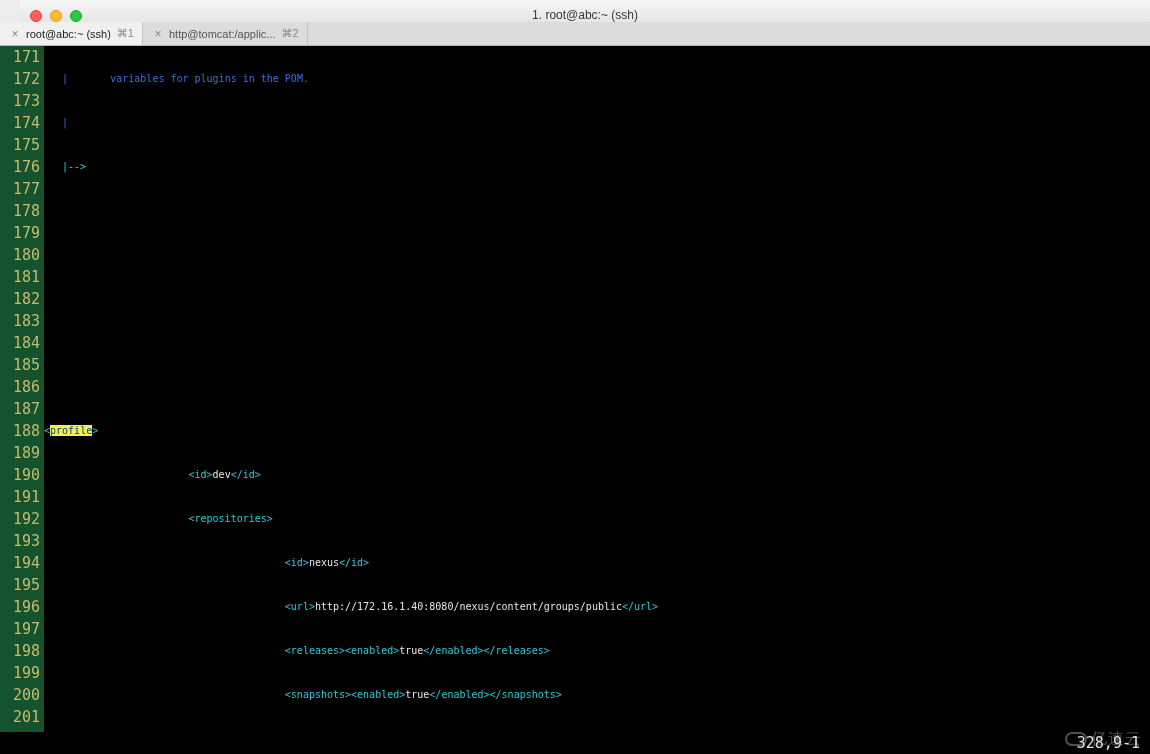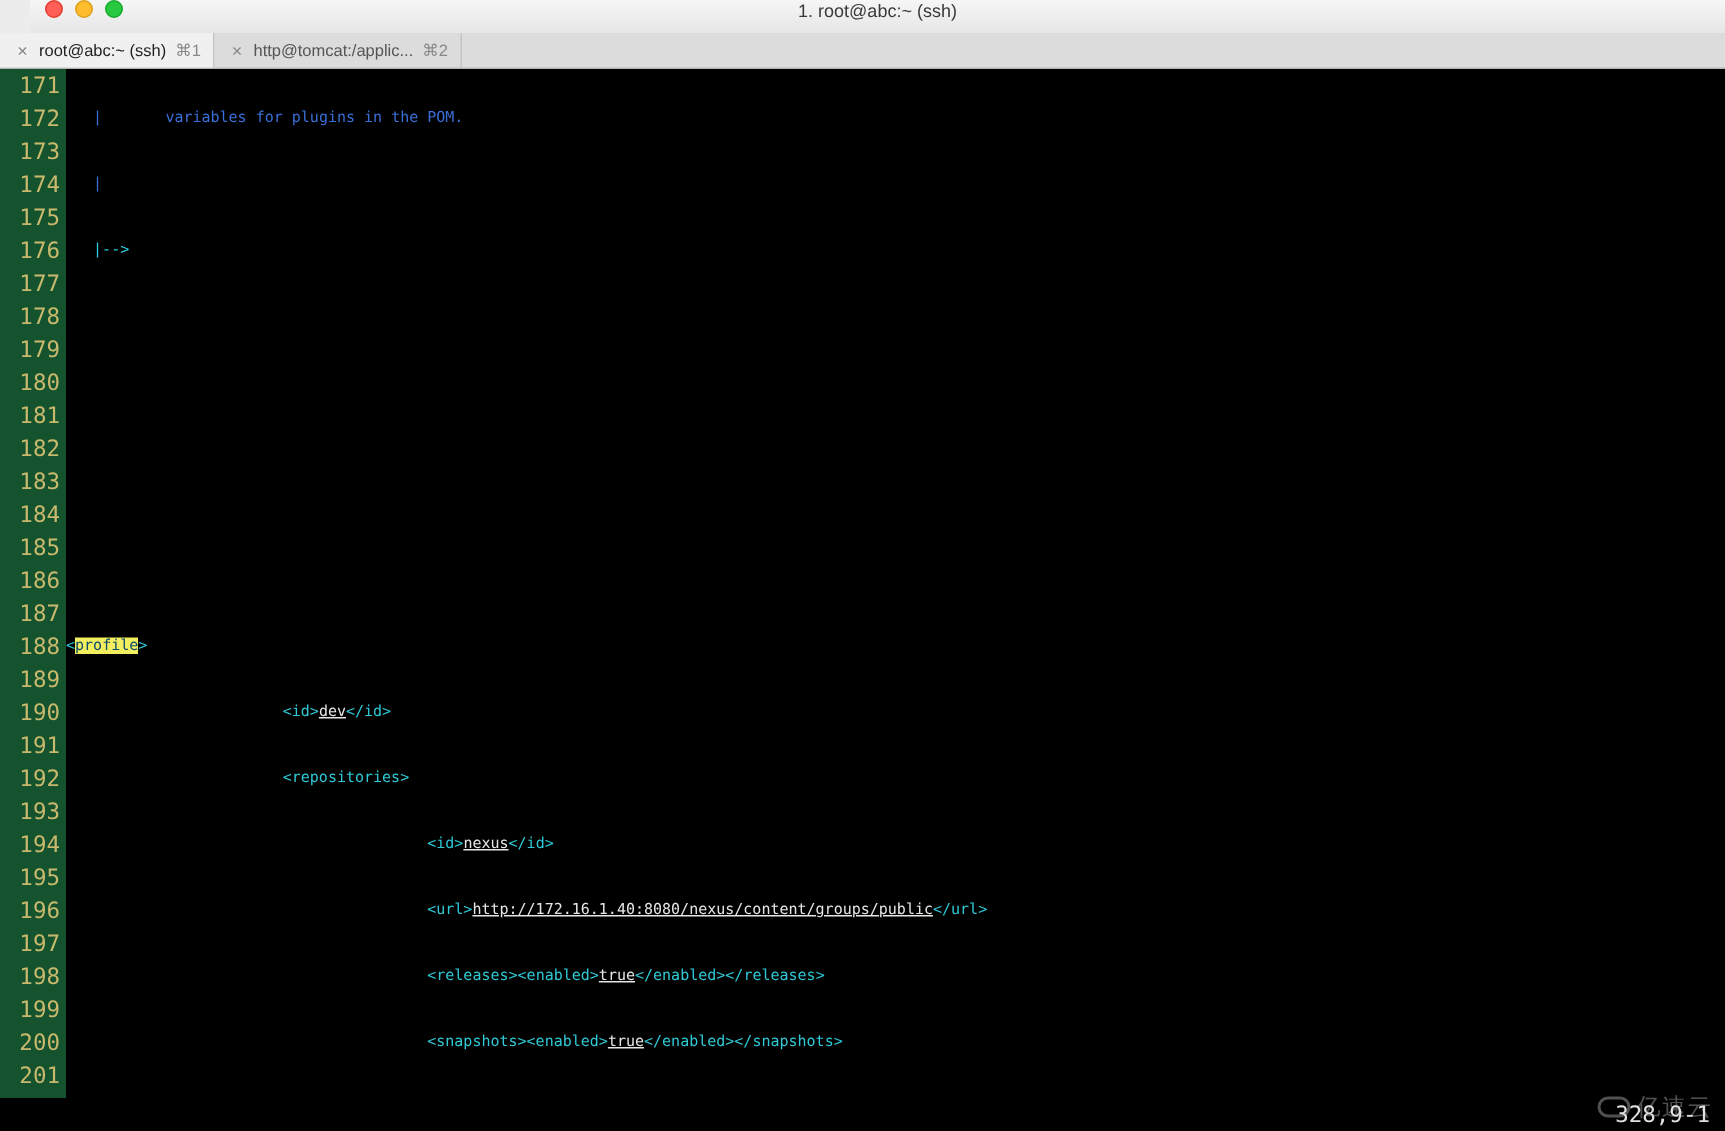--- a/index.html
+++ b/index.html
@@ -8,21 +8,21 @@
     height: 754px;
     background: #ececec;
     font-family: "Menlo", "Consolas", monospace;
     overflow: hidden;
     position: relative;
   }
   .titlebar {
     height: 22px;
     background: linear-gradient(#f6f6f6, #e6e6e6);
     display: flex;
-    align-items: flex-start;
+    align-items: flex-end;
     position: relative;
     font-family: -apple-system, "Lucida Grande", sans-serif;
     font-size: 12px;
     color: #4a4a4a;
     margin-left: 20px;
   }
   .traffic {
     display: flex;
     gap: 8px;
     margin-left: 10px;
@@ -88,21 +88,21 @@
   }
   .code {
     position:absolute; left:44px; right:0; top:0; bottom:0;
     white-space: pre;
     font-size:10px;
     line-height:22px;
   }
   .c-comment { color: #3a6fd8; }
   .c-special { color: #28d1e0; }
   .c-tag     { color: #2fc9d6; }
-  .c-text    { color: #e6e6e6; text-decoration: underline; }
+  .c-text    { color: #e6e6e6; }
   .c-hl {
     background: #f3ee5e;
     color: #0c4a6e;
   }
   .statusbar {
     position:absolute;
     left:0; right:0; bottom:0;
     height:22px;
     background:#000;
     color:#e0e0e0;

